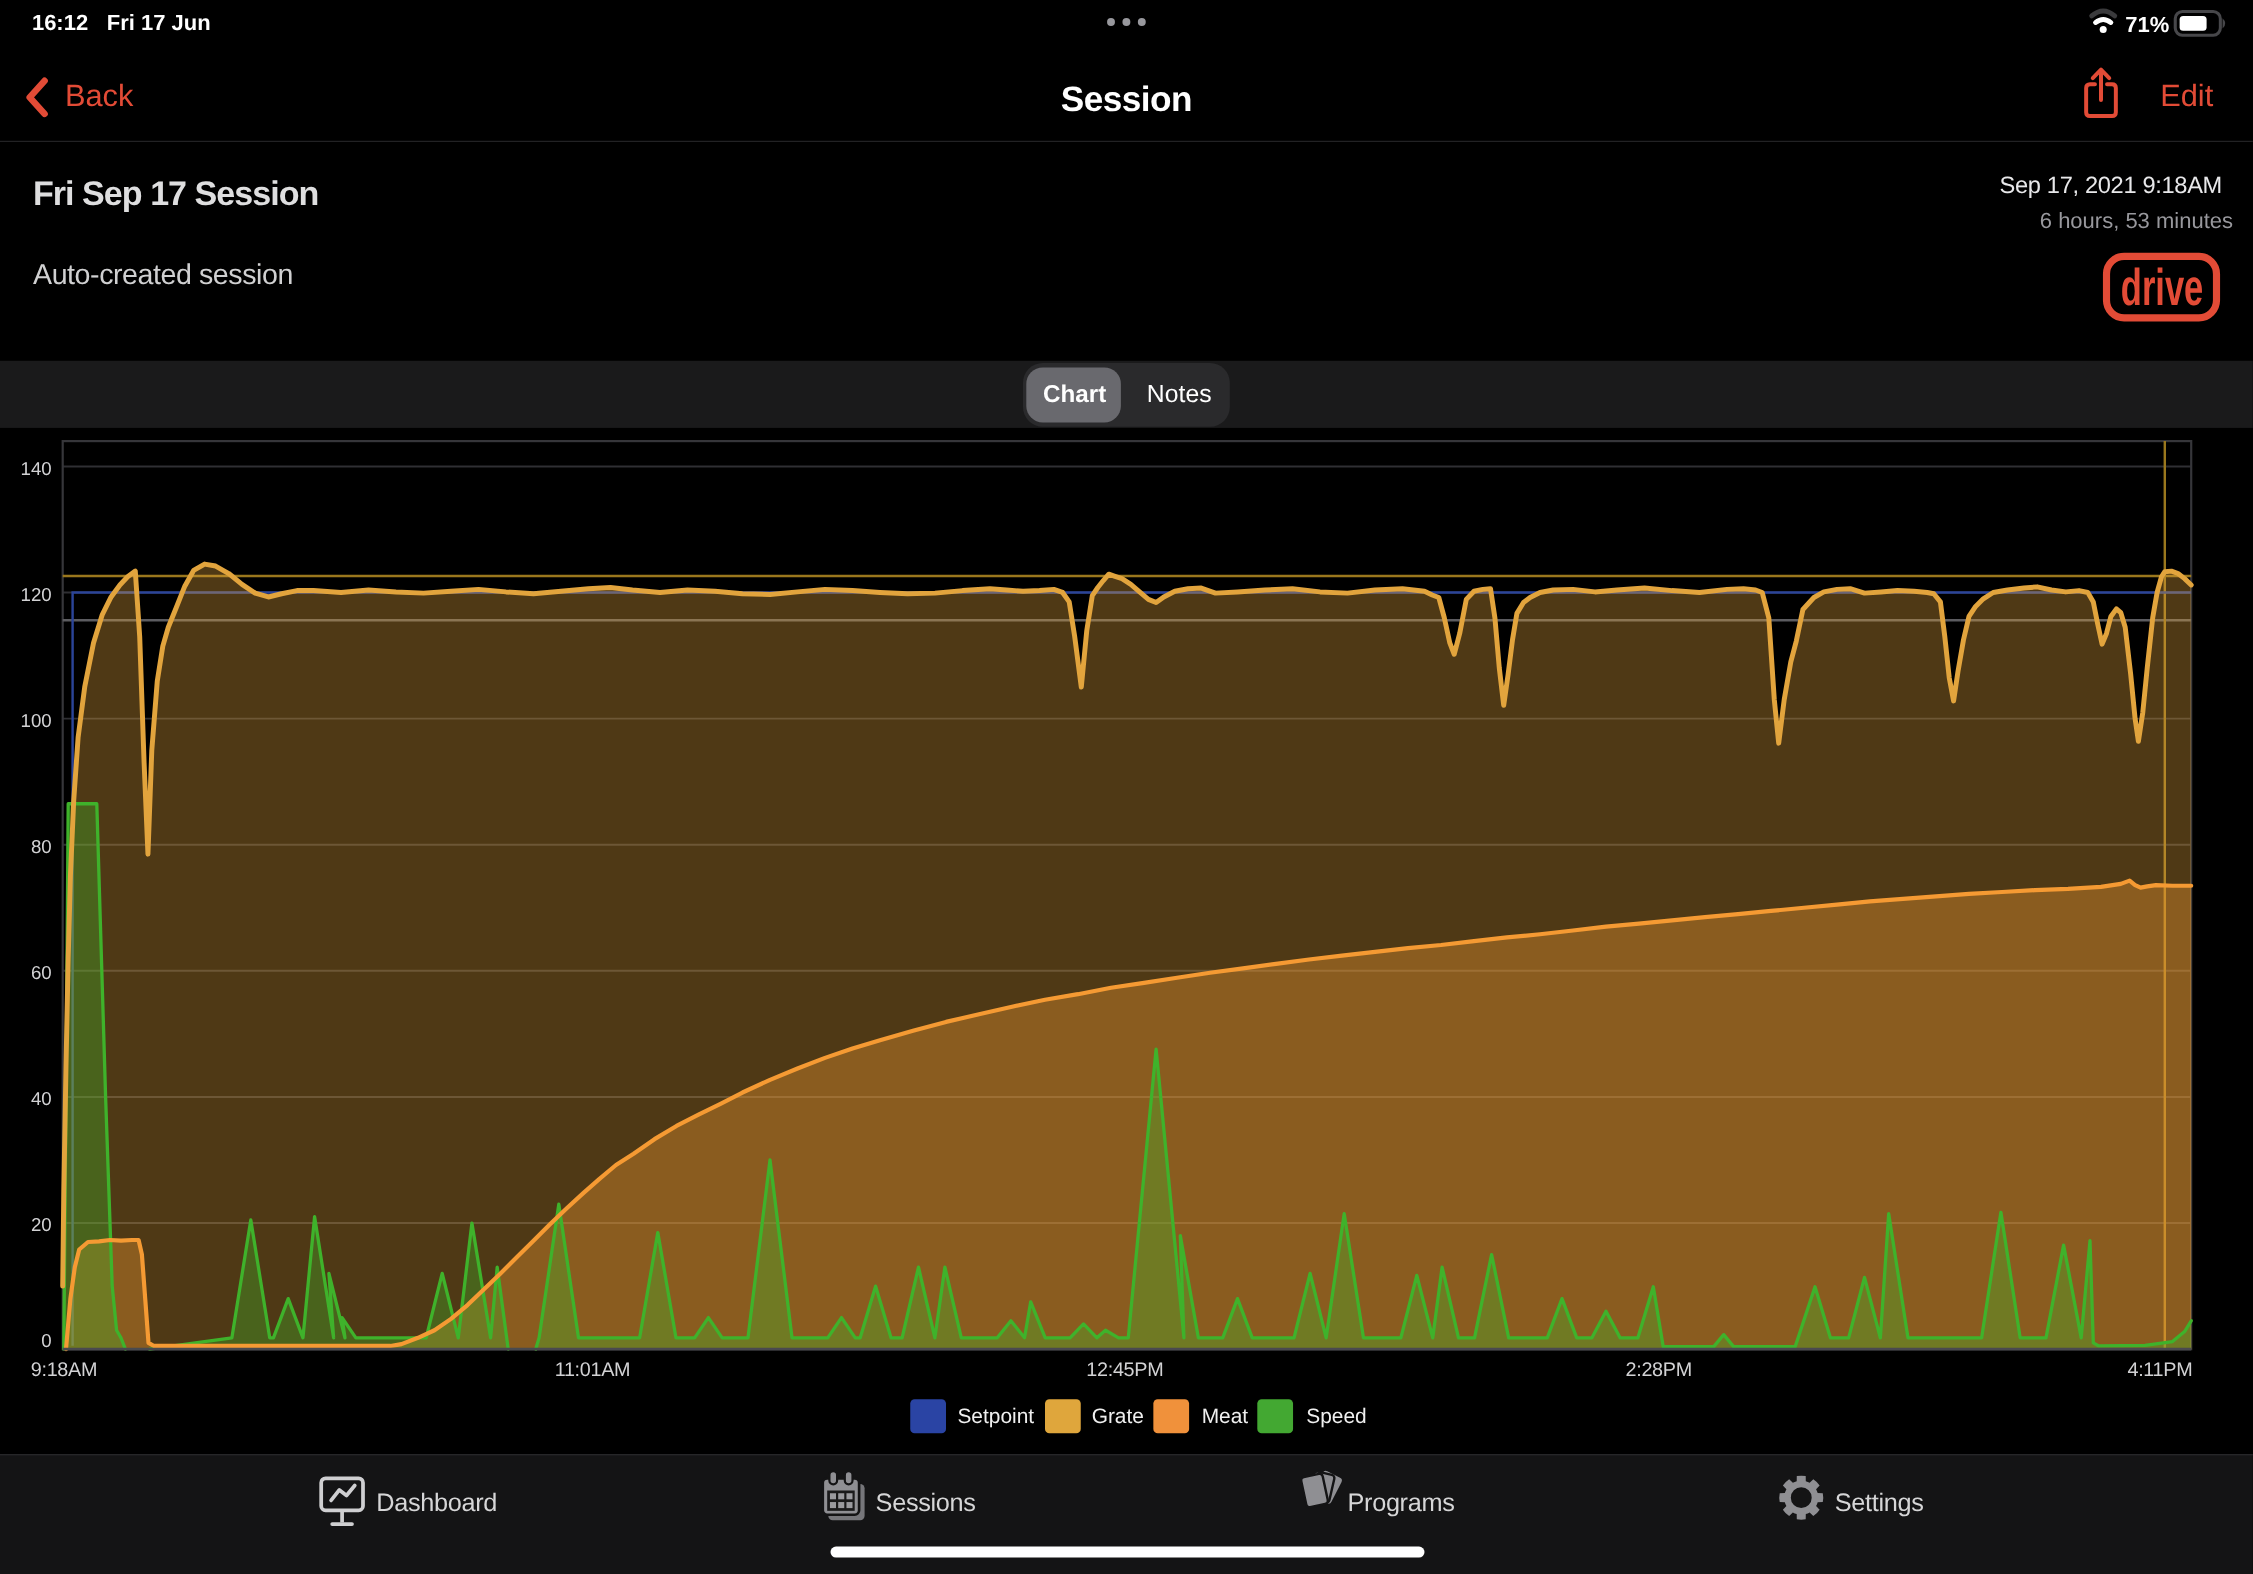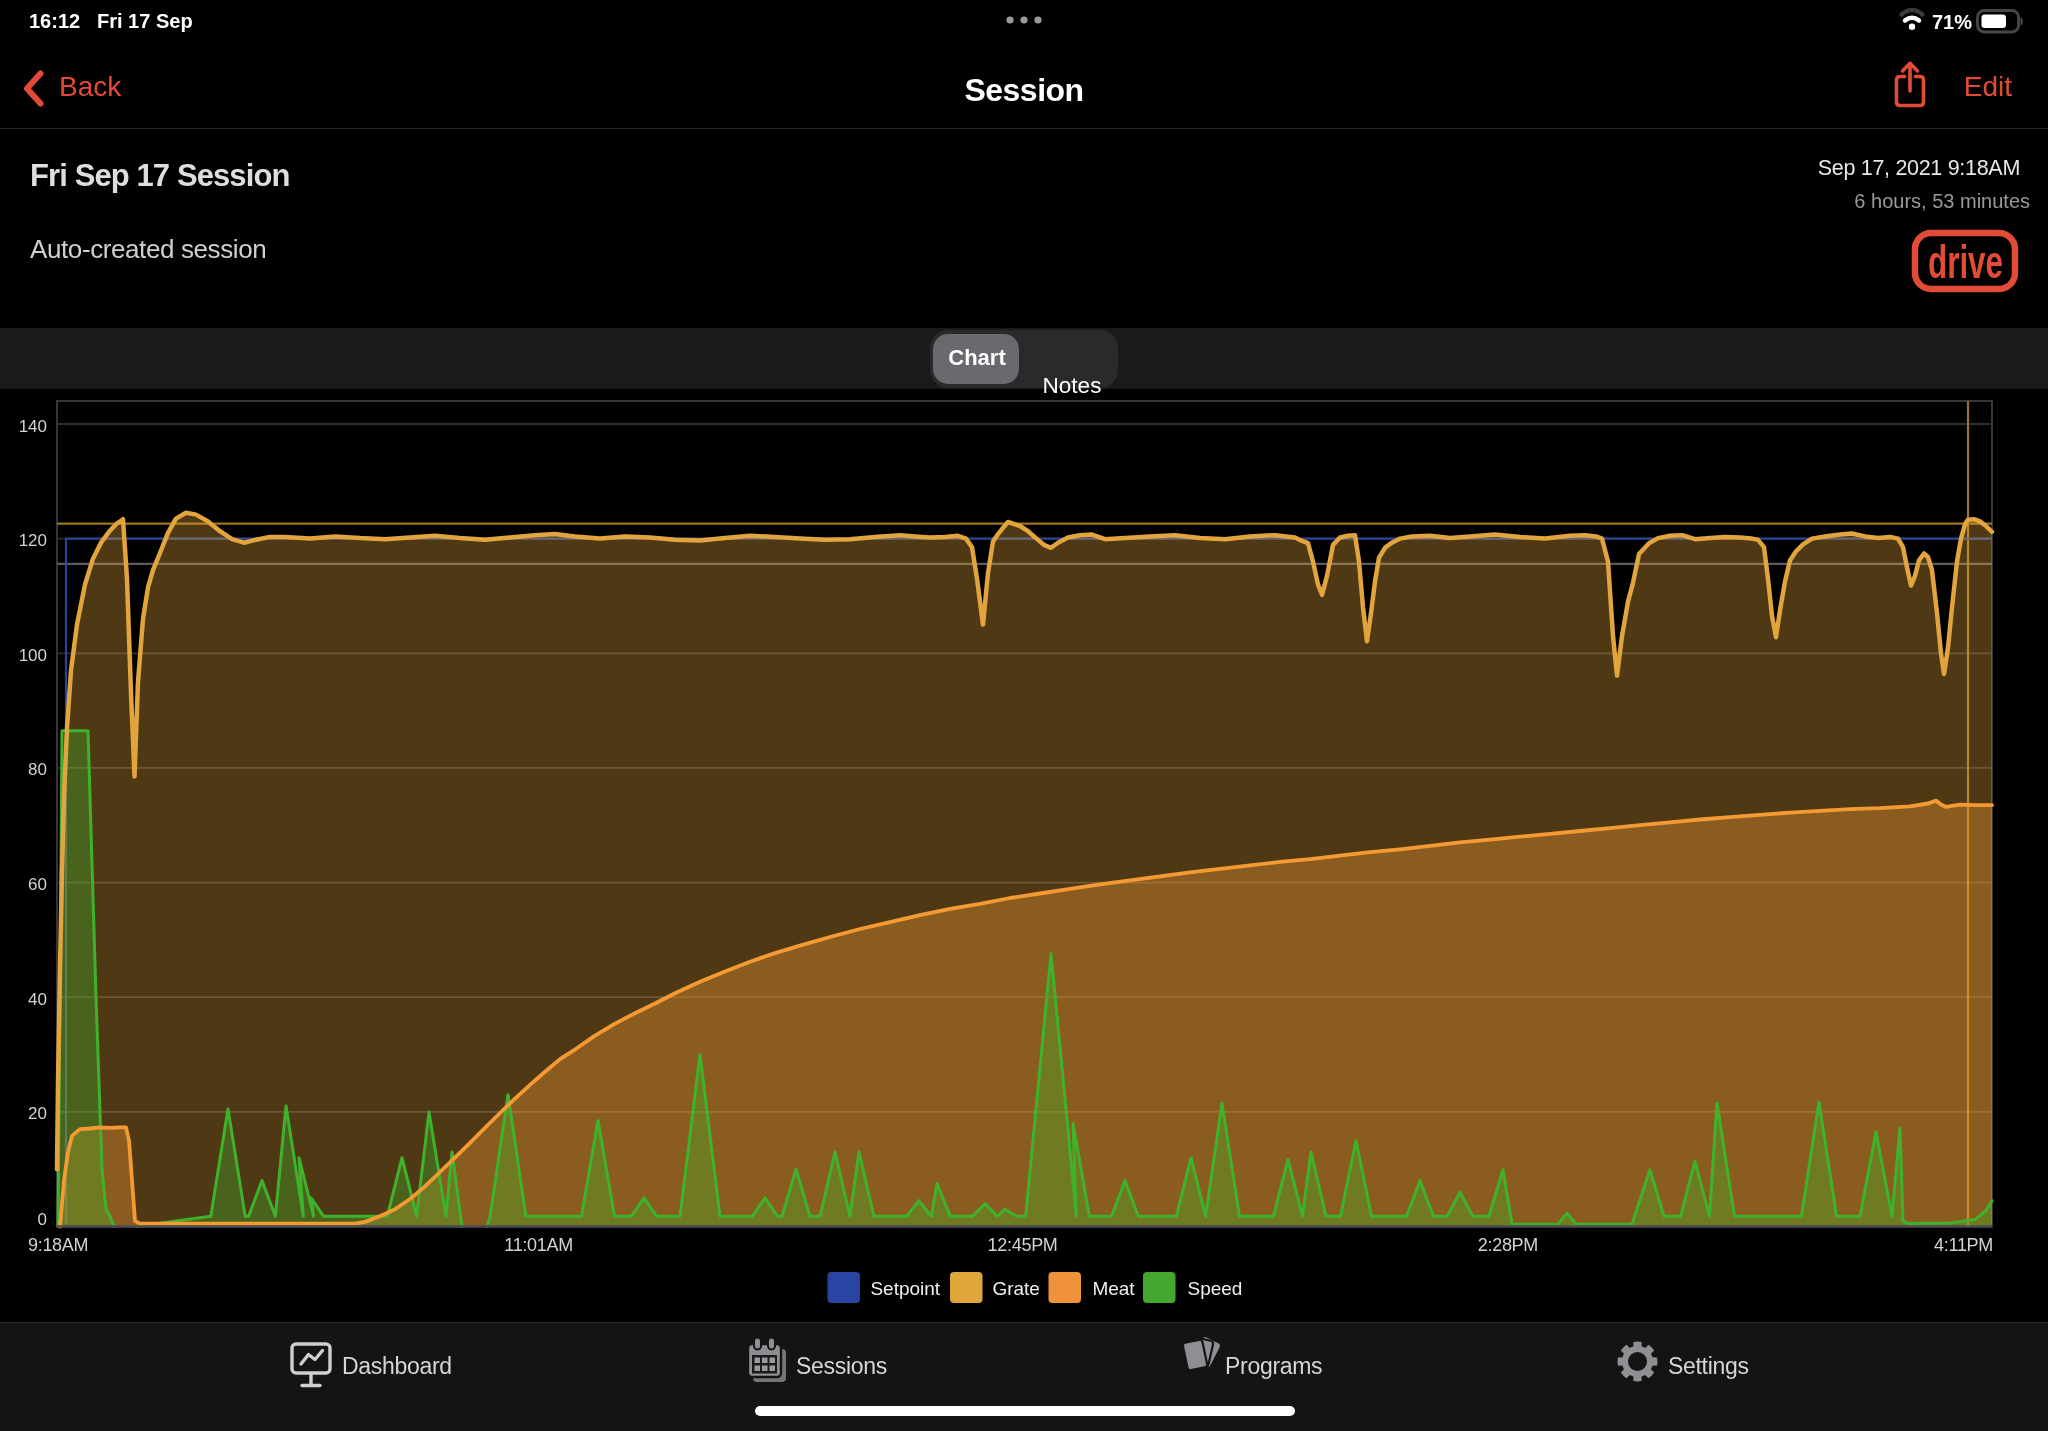--- a/index.html
+++ b/index.html
@@ -2,21 +2,21 @@
 <html><head><meta charset="utf-8">
 <style>
   * { margin:0; padding:0; box-sizing:border-box; }
   html,body { width:2048px; height:1431px; background:#000; overflow:hidden;
     font-family:"Liberation Sans", sans-serif; -webkit-font-smoothing:antialiased; }
   .abs { position:absolute; }
 </style></head>
 <body>
 
 <div class="abs" style="left:29px;top:10px;color:#fff;font-size:20px;font-weight:700;">16:12</div>
-<div class="abs" style="left:97px;top:10px;color:#fff;font-size:20px;font-weight:700;">Fri 17 Sep</div>
+<div class="abs" style="left:97px;top:10px;color:#fff;font-size:20px;font-weight:700;">Fri 17 Jun</div>
 <svg class="abs" width="80" height="40" style="left:996px;top:4px">
   <circle cx="14" cy="16" r="3.6" fill="#98989D"></circle>
     <circle cx="28" cy="16" r="3.6" fill="#98989D"></circle>
     <circle cx="42" cy="16" r="3.6" fill="#98989D"></circle>
 </svg>
 <svg class="abs" width="160" height="44" style="left:1888px;top:0">
 
   <path d="M 13.5 14.5 Q 24 5.5 34.5 14.5" fill="none" stroke="#3A3A3C" stroke-width="4.4" stroke-linecap="round"></path>
   <path d="M 17 20.5 Q 24 14.8 31 20.5" fill="none" stroke="#fff" stroke-width="4.4" stroke-linecap="round"></path>
   <circle cx="24" cy="26.8" r="3.2" fill="#fff"></circle>
@@ -46,21 +46,21 @@
 <div class="abs" style="right:18px;top:190px;color:#98989D;font-size:20px;text-align:left;">6 hours, 53 minutes</div>
 <svg class="abs" width="110" height="64" style="left:1911px;top:229px">
   <rect x="4" y="4" width="100" height="56" rx="16" fill="none" stroke="#E24B36" stroke-width="6.5"></rect>
   <text x="17" y="48.5" fill="#E24B36" font-size="47" font-weight="700" font-family="Liberation Sans, sans-serif" textLength="75" lengthAdjust="spacingAndGlyphs">drive</text>
 </svg>
 
 <div class="abs" style="left:0;top:328px;width:2048px;height:61px;background:#1A1A1B;"></div>
 <div class="abs" style="left:930px;top:330px;width:188px;height:58px;background:#2A2A2C;border-radius:18px;"></div>
 <div class="abs" style="left:933px;top:334px;width:86px;height:50px;background:#69696E;border-radius:15px;"></div>
 <div class="abs" style="left:933px;top:345px;width:88px;text-align:center;color:#fff;font-size:22px;font-weight:700;">Chart</div>
-<div class="abs" style="left:1024px;top:345px;width:96px;text-align:center;color:#fff;font-size:22.5px;margin-top:28px;">Notes</div>
+<div class="abs" style="left:1024px;top:345px;width:96px;text-align:center;color:#fff;font-size:22.5px;">Notes</div>
 
 <svg width="2048" height="932" viewBox="0 390 2048 932" style="position:absolute;left:0;top:390px">
 <line x1="57.0" y1="1111.9" x2="1992.0" y2="1111.9" stroke="#2F2F33" stroke-width="1.8"></line>
 <line x1="57.0" y1="997.2" x2="1992.0" y2="997.2" stroke="#2F2F33" stroke-width="1.8"></line>
 <line x1="57.0" y1="882.6" x2="1992.0" y2="882.6" stroke="#2F2F33" stroke-width="1.8"></line>
 <line x1="57.0" y1="767.9" x2="1992.0" y2="767.9" stroke="#2F2F33" stroke-width="1.8"></line>
 <line x1="57.0" y1="653.3" x2="1992.0" y2="653.3" stroke="#2F2F33" stroke-width="1.8"></line>
 <line x1="57.0" y1="538.6" x2="1992.0" y2="538.6" stroke="#2F2F33" stroke-width="1.8"></line>
 <line x1="57.0" y1="424.0" x2="1992.0" y2="424.0" stroke="#2F2F33" stroke-width="1.8"></line>
 <rect x="57.0" y="401.0" width="1935.0" height="825.5" fill="none" stroke="#36363A" stroke-width="2"></rect>

